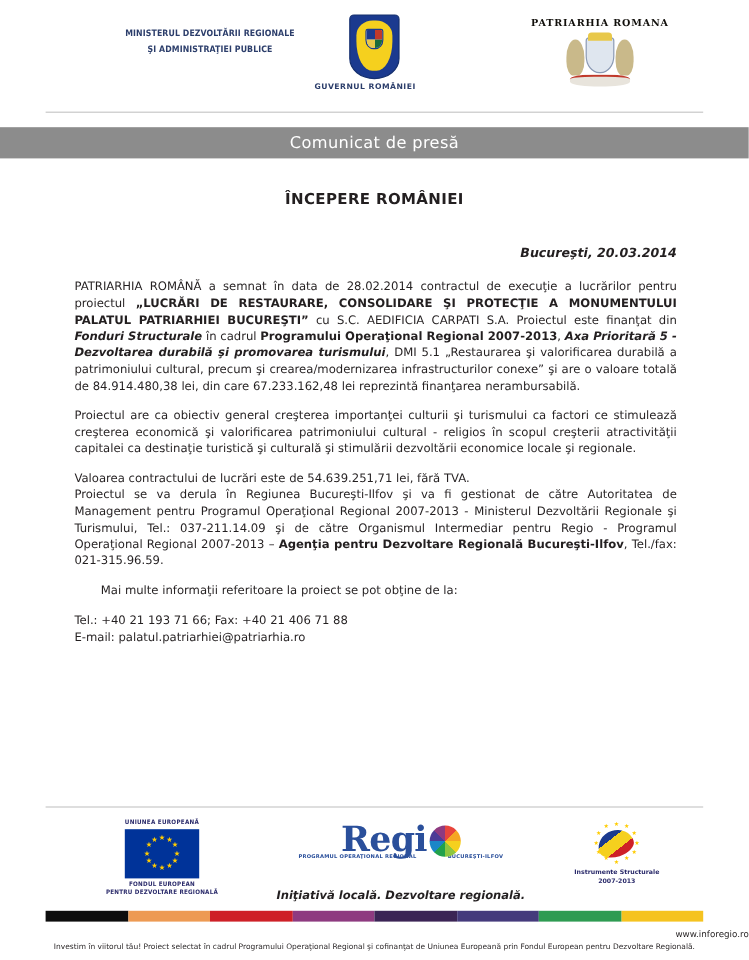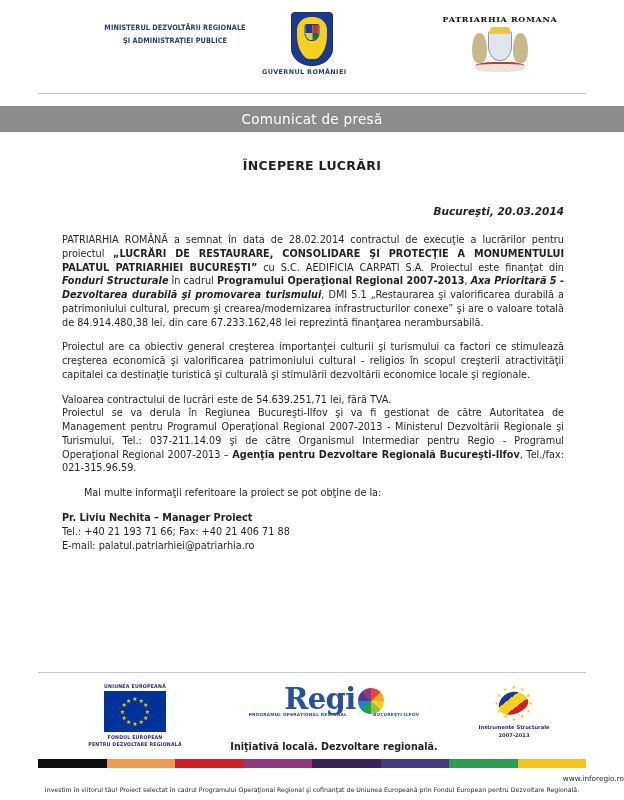--- a/index.html
+++ b/index.html
@@ -311,20 +311,21 @@
     justify-content: center;
     gap: 26px;
     font-size: 4.3px;
     font-weight: bold;
     color: #2a4f9b;
     letter-spacing: 0.2px;
     margin-top: -2px;
   }
   .regio-slogan {
     font-size: 9.6px;
+    font-style: italic;
     font-weight: bold;
     color: #231f20;
     margin-top: 24px;
   }
 
   
   .is-block { width: 112px; text-align: center; }
   .is-globe {
     width: 48px;
     height: 40px;
@@ -412,41 +413,40 @@
     </div>
   </div>
 
   <div class="hdr-rule"></div>
 </div>
 
 <div class="banner">
   <span class="banner-text">Comunicat de presă</span>
 </div>
 
-<div class="doc-title">ÎNCEPERE LUCRĂRI</div>
+<div class="doc-title">ÎNCEPERE ROMÂNIEI</div>
 <div class="doc-place">Bucureşti, 20.03.2014</div>
 
 <div class="body-wrap">
 
   <p class="para" style="margin-top:16px;">
     <span>PATRIARHIA ROMÂNĂ a semnat în data de 28.02.2014 contractul de execuţie a lucrărilor pentru proiectul </span><span class="b">„LUCRĂRI DE RESTAURARE, CONSOLIDARE ŞI PROTECŢIE A MONUMENTULUI PALATUL PATRIARHIEI BUCUREŞTI”</span><span> cu S.C. AEDIFICIA CARPATI S.A. Proiectul este finanţat din </span><span class="bi">Fonduri Structurale</span><span> în cadrul </span><span class="b">Programului Operaţional Regional 2007-2013</span><span>, </span><span class="bi">Axa Prioritară 5 - Dezvoltarea durabilă şi promovarea turismului</span><span>, DMI 5.1 „Restaurarea şi valorificarea durabilă a patrimoniului cultural, precum şi crearea/modernizarea infrastructurilor conexe” şi are o valoare totală de </span><span>84.914.480,38</span><span> lei, din care </span><span>67.233.162,48</span><span> lei reprezintă finanţarea nerambursabilă.</span>
   </p>
 
   <p class="para">Proiectul are ca obiectiv general creşterea importanţei culturii şi turismului ca factori ce stimulează creşterea economică şi valorificarea patrimoniului cultural - religios în scopul creşterii atractivităţii capitalei ca destinaţie turistică şi culturală şi stimulării dezvoltării economice locale şi regionale.</p>
 
   <p class="para tight">Valoarea contractului de lucrări este de 54.639.251,71 lei, fără TVA.</p>
 
   <p class="para">
     <span>Proiectul se va derula în Regiunea Bucureşti-Ilfov şi va fi gestionat de către Autoritatea de Management pentru Programul Operaţional Regional 2007-2013 - Ministerul Dezvoltării Regionale şi Turismului, Tel.: 037-211.14.09 şi de către Organismul Intermediar pentru Regio - Programul Operaţional Regional 2007-2013 – </span><span class="b">Agenţia pentru Dezvoltare Regională Bucureşti-Ilfov</span><span>, Tel./fax: 021-315.96.59.</span>
   </p>
 
   <p class="para indent" style="margin-bottom:0;">Mai multe informaţii referitoare la proiect se pot obţine de la:</p>
 
   <div class="contact-block">
-    <div class="contact-name">Pr. Liviu Nechita – Manager Proiect</div>
     <div>Tel.: +40 21 193 71 66; Fax: +40 21 406 71 88</div>
     <div>E-mail: palatul.patriarhiei@patriarhia.ro</div>
   </div>
 
 </div>
 
 <div class="footer">
 
   <div class="ftr-rule"></div>
 

